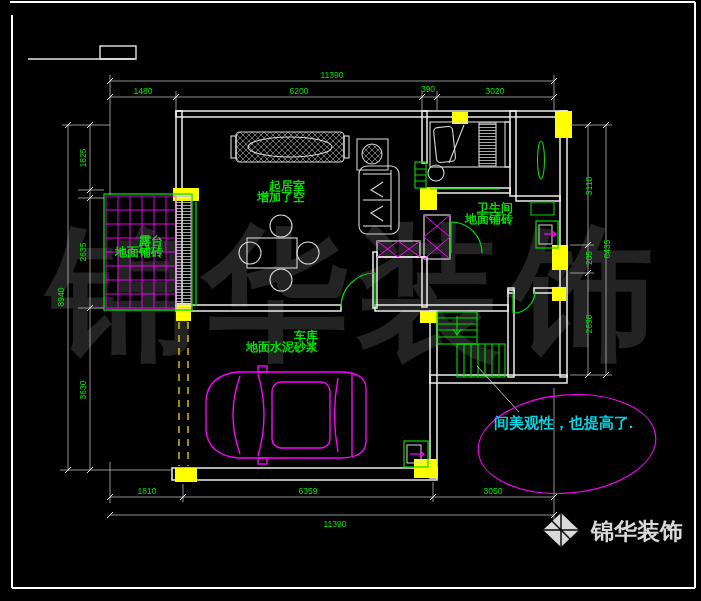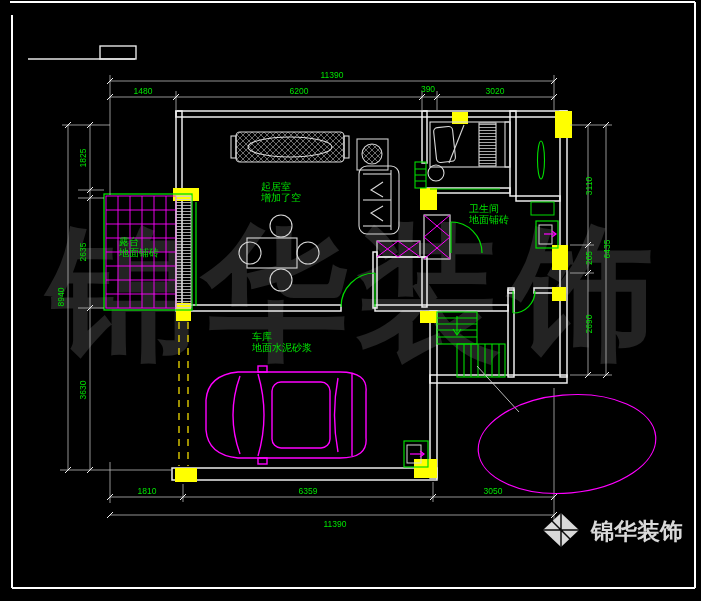--- a/index.html
+++ b/index.html
@@ -2,22 +2,22 @@
 <html><head>
 <meta charset="utf-8">
 <style>
   html,body{margin:0;padding:0;background:#000;}
   .canvas{position:relative;width:701px;height:601px;background:#000;overflow:hidden;
           font-family:"Liberation Sans",sans-serif;}
   .watermark{position:absolute;left:48px;top:222px;font-size:146px;font-weight:700;
              color:#232323;letter-spacing:8px;white-space:nowrap;z-index:1;
              font-family:"Liberation Serif",serif;line-height:1;}
   svg.plan{position:absolute;left:0;top:0;z-index:2;}
-  .roomlabel{position:absolute;z-index:3;color:#00e400;font-size:10px;font-weight:normal;
-             white-space:nowrap;transform:translateX(-50%);line-height:11px;text-align:left;}
+  .roomlabel{position:absolute;z-index:3;color:#00e400;font-size:12px;font-weight:bold;
+             white-space:nowrap;transform:translateX(-50%);line-height:11px;text-align:right;}
   .ann-text{position:absolute;z-index:4;color:#00d8e8;font-size:15px;font-weight:bold;
             line-height:22px;white-space:nowrap;}
   .logo-text{position:absolute;left:591px;top:516px;z-index:4;color:#d9d9d9;font-size:23px;
              font-weight:bold;white-space:nowrap;font-family:"Liberation Serif",serif;}
 </style>
 </head>
 <body>
 
 <div class="canvas">
 
@@ -262,17 +262,18 @@
   <div class="roomlabel" style="left:282px;top:331px">
     <div>车库</div>
     <div>地面水泥砂浆</div>
   </div>
   <div class="roomlabel" style="left:489px;top:203px">
     <div>卫生间</div>
     <div>地面铺砖</div>
   </div>
 
   <div class="ann-text" style="left:494px;top:412px">
+    <div>间美观性，也提高了.</div>
   </div>
 
   <div class="logo-text">锦华装饰</div>
 
 </div>
 
 </body></html>

